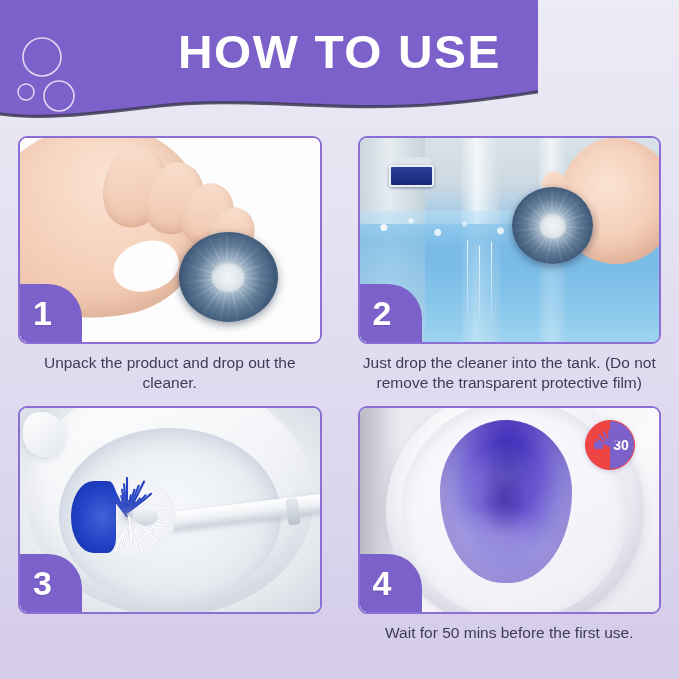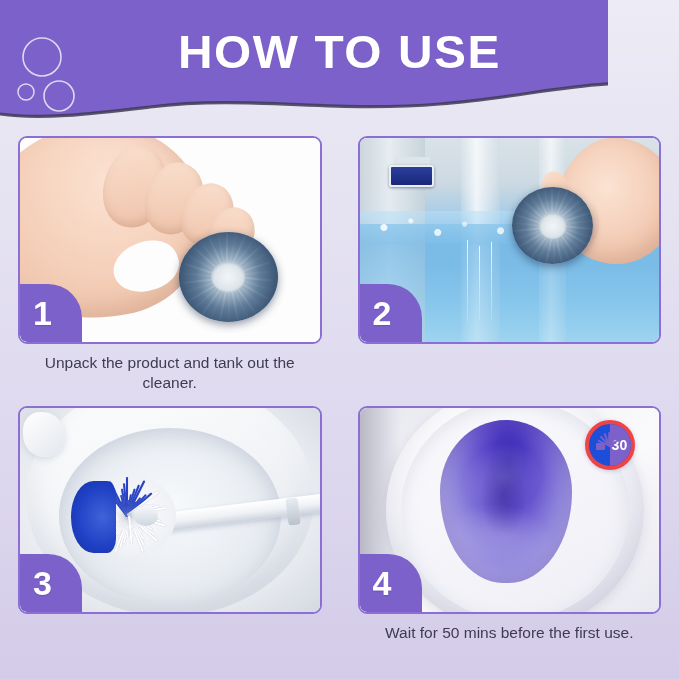--- a/index.html
+++ b/index.html
@@ -13,21 +13,21 @@
   #page{
     position:relative;
     width:679px; height:679px;
     background:linear-gradient(180deg,#edebf5 0%, #e4e1f1 35%, #ddd7ee 70%, #d3cbe8 100%);
     overflow:hidden;
   }
 
   
   #header{
     position:absolute; left:0; top:0;
-    width:608px; height:130px;
+    width:538px; height:130px;
     overflow:hidden;
   }
   #header svg{ position:absolute; left:0; top:0; }
 
   #header-title{
     position:absolute;
     left:0; top:26px;
     width:679px;
     text-align:center;
     color:#ffffff;
@@ -354,22 +354,22 @@
           background:radial-gradient(ellipse,rgba(255,255,255,.4),transparent 72%); transform:rotate(12deg); }
   .p4-s3{ left:30%; top:18%; width:36%; height:56%;
           background:radial-gradient(ellipse,rgba(40,20,130,.75),transparent 68%); }
 
   
   .timer{
     position:absolute;
     right:8%; top:6%;
     width:50px; height:50px;
     border-radius:50%;
-    border:4px solid #ef4444;
-    background:#1d4ed8;
+    border:1px solid #ef4444;
+    background:#ef4444;
     overflow:hidden;
     z-index:8;
     box-shadow:0 1px 4px rgba(110,90,170,.3);
   }
   .timer-fill{
     position:absolute;
     right:0; top:0;
     width:50%; height:100%;
     background:#7b61c9;
     border-radius:0 100px 100px 0 / 0 50px 50px 0;
@@ -459,21 +459,21 @@
               <div class="flute" style="transform: rotate(48deg); opacity: 0.22;"></div>
               <div class="flute" style="transform: rotate(36deg); opacity: 0.45;"></div>
               <div class="flute" style="transform: rotate(24deg); opacity: 0.22;"></div>
               <div class="flute" style="transform: rotate(12deg); opacity: 0.45;"></div>
               <div class="flute" style="transform: rotate(0deg); opacity: 0.22;"></div>
             <div class="core"></div>
           </div>
         </div>
         <div class="badge">1</div>
       </div>
-      <div class="caption">Unpack the product and tank out the cleaner.</div>
+      <div class="caption">Unpack the product and drop out the cleaner.</div>
     </div>
 
     <div class="step">
       <div class="photo">
         <div class="scene">
           <div class="p2-bg"></div>
           <div class="p2-wallL"></div>
           <div class="p2-colC"></div>
           <div class="p2-colR"></div>
           <div class="p2-water"></div>
@@ -515,20 +515,21 @@
               <div class="flute" style="transform: rotate(48deg); opacity: 0.22;"></div>
               <div class="flute" style="transform: rotate(36deg); opacity: 0.45;"></div>
               <div class="flute" style="transform: rotate(24deg); opacity: 0.22;"></div>
               <div class="flute" style="transform: rotate(12deg); opacity: 0.45;"></div>
               <div class="flute" style="transform: rotate(0deg); opacity: 0.22;"></div>
             <div class="core"></div>
           </div>
         </div>
         <div class="badge">2</div>
       </div>
+      <div class="caption">Just drop the cleaner into the tank. (Do not remove the transparent protective film)</div>
     </div>
 
     <div class="step">
       <div class="photo">
         <div class="scene">
           <div class="p3-bg"></div>
           <div class="p3-rim"></div>
           <div class="p3-inner"></div>
           <div class="p3-seat"></div>
           <div class="p3-handle"></div>

